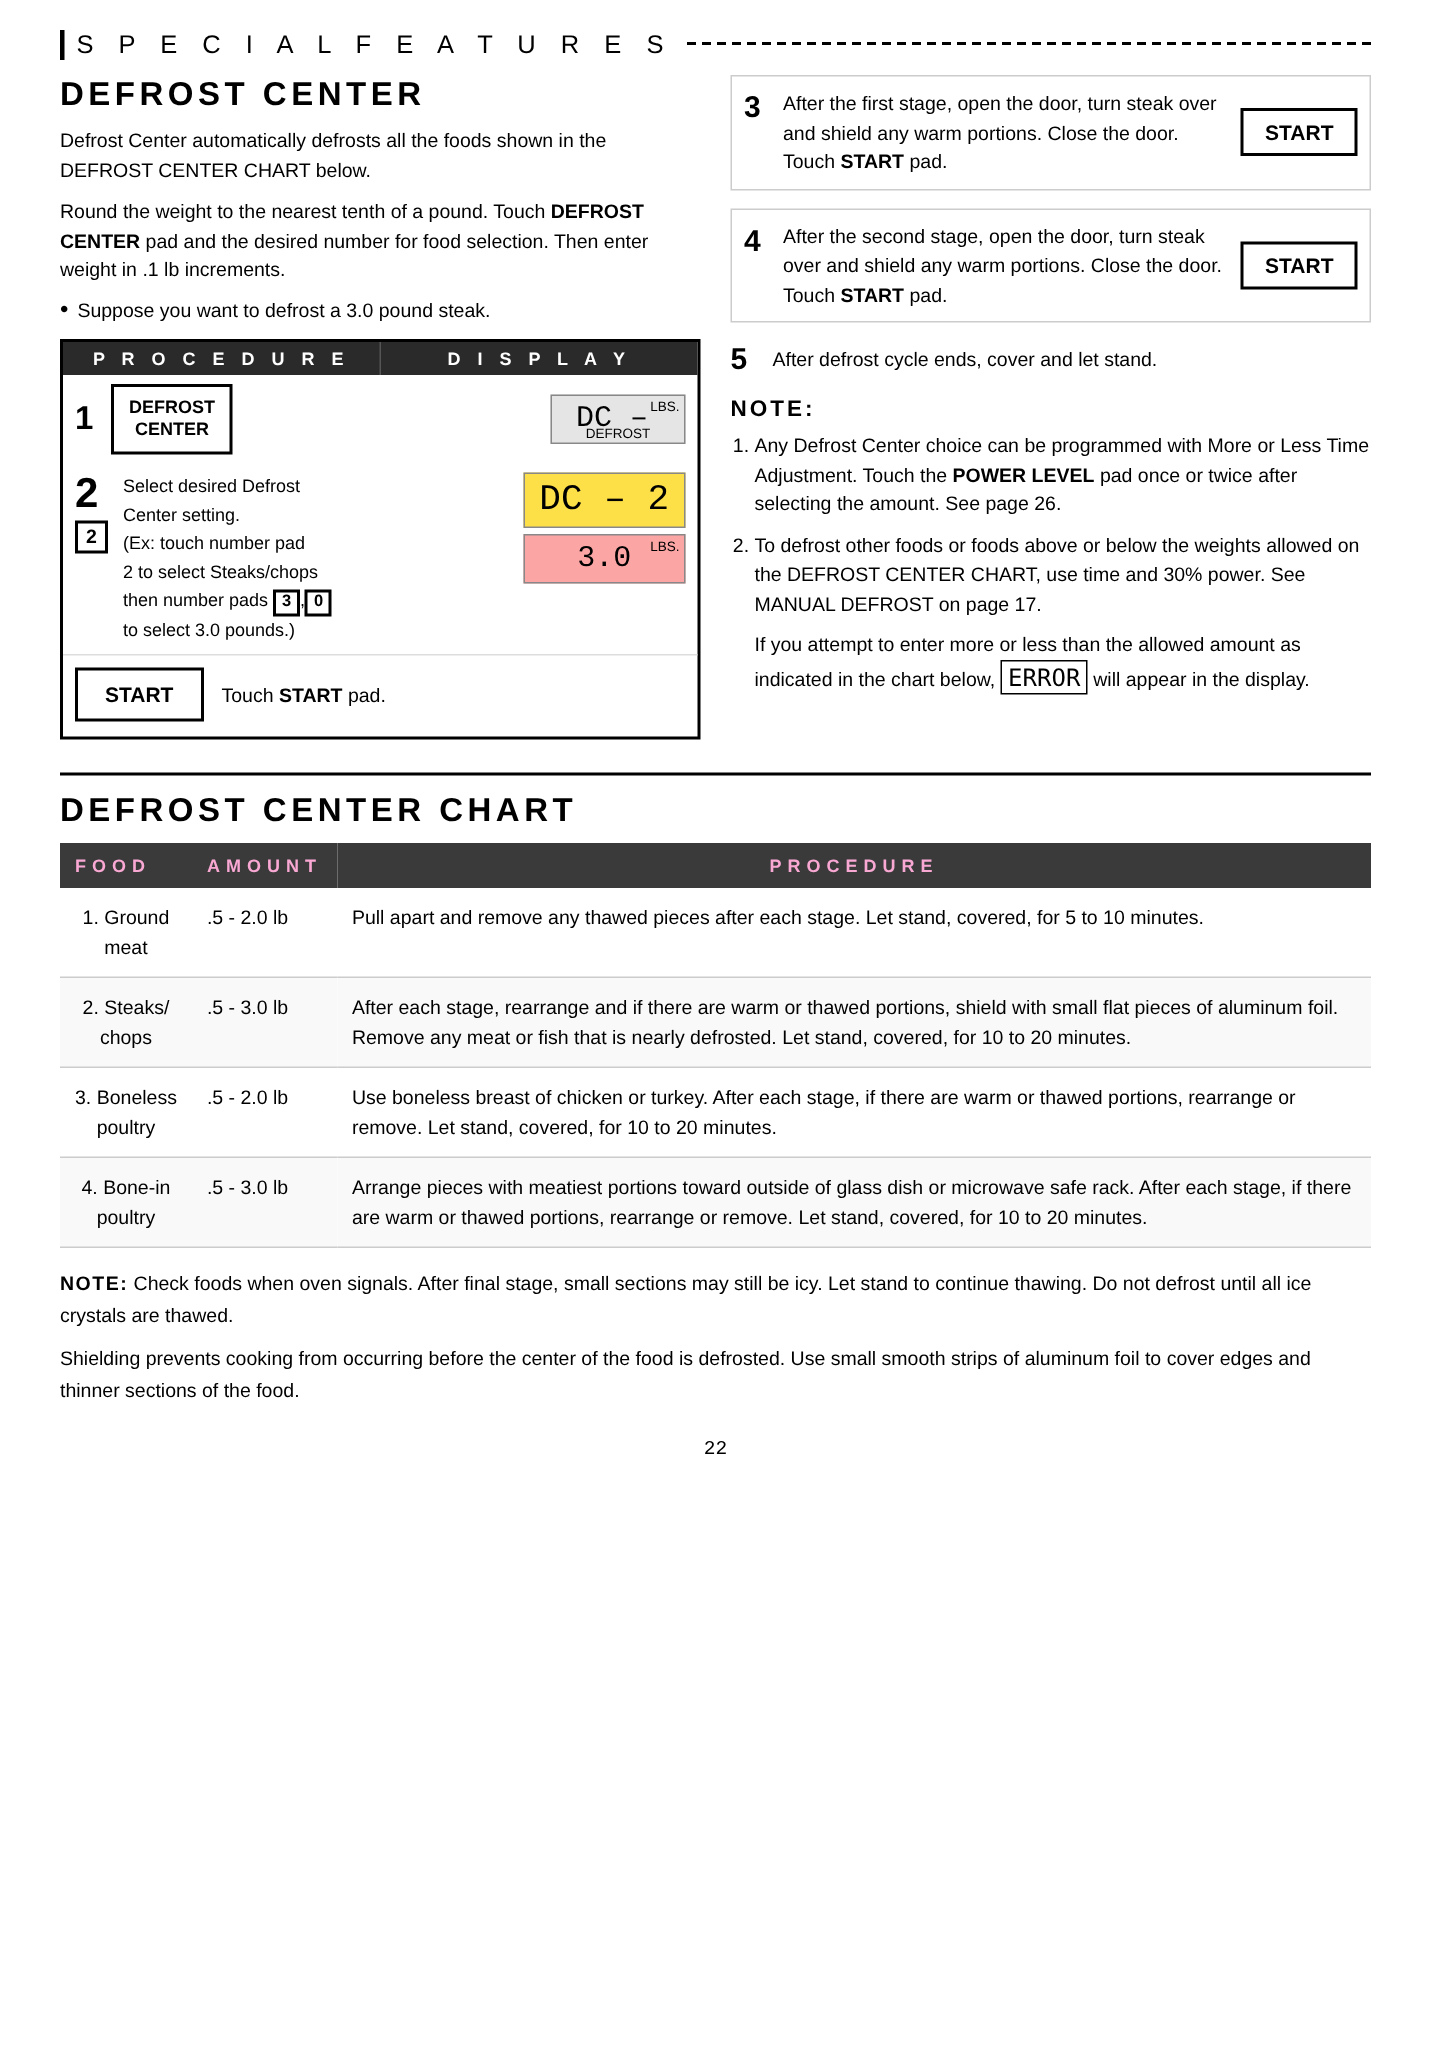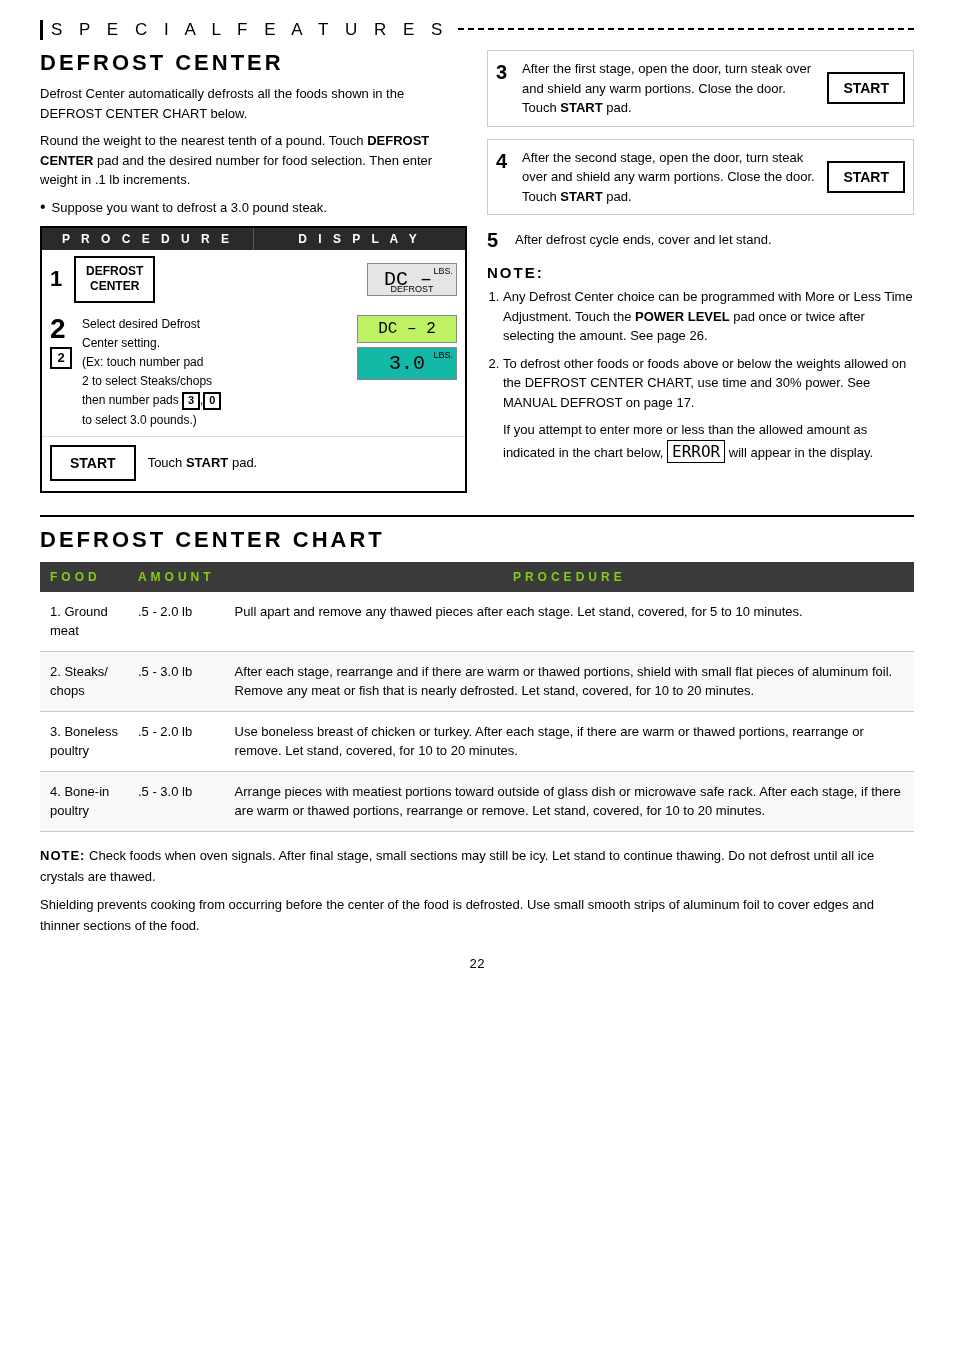--- a/index.html
+++ b/index.html
@@ -177,31 +177,31 @@
     }
     .step2-displays {
       display: flex;
       flex-direction: column;
       gap: 4px;
       min-width: 100px;
     }
     .display-dc2 {
       border: 1px solid #888;
       font-family: 'Courier New', monospace;
-      font-size: 16px;
+      font-size: 24px;
       padding: 4px 10px;
-      background: #bef264;
+      background: #fde047;
       text-align: center;
     }
     .display-30 {
       border: 1px solid #888;
       font-family: 'Courier New', monospace;
       font-size: 20px;
       padding: 4px 10px;
-      background: #14b8a6;
+      background: #fca5a5;
       text-align: center;
       position: relative;
     }
     .display-30 .lbs-sm {
       font-size: 9px;
       font-family: Arial;
       position: absolute;
       top: 2px;
       right: 3px;
     }
@@ -305,21 +305,21 @@
     }
 
     
     .defrost-chart {
       width: 100%;
       border-collapse: collapse;
       margin-bottom: 14px;
     }
     .defrost-chart thead tr {
       background: #3a3a3a;
-      color: #84cc16;
+      color: #f9a8d4;
     }
     .defrost-chart thead th {
       padding: 8px 10px;
       text-align: left;
       font-size: 12px;
       letter-spacing: 4px;
       font-weight: bold;
       text-transform: uppercase;
     }
     .defrost-chart thead th:nth-child(3) {
@@ -333,20 +333,21 @@
     }
     .defrost-chart tbody td {
       padding: 10px 10px;
       font-size: 13px;
       vertical-align: top;
       line-height: 1.5;
     }
     .defrost-chart tbody td:first-child {
       font-size: 13px;
       white-space: nowrap;
+      text-align: center;
     }
 
     
     .bottom-note {
       font-size: 13px;
       line-height: 1.6;
       margin-bottom: 8px;
     }
     .note-bold {
       font-weight: 900;

